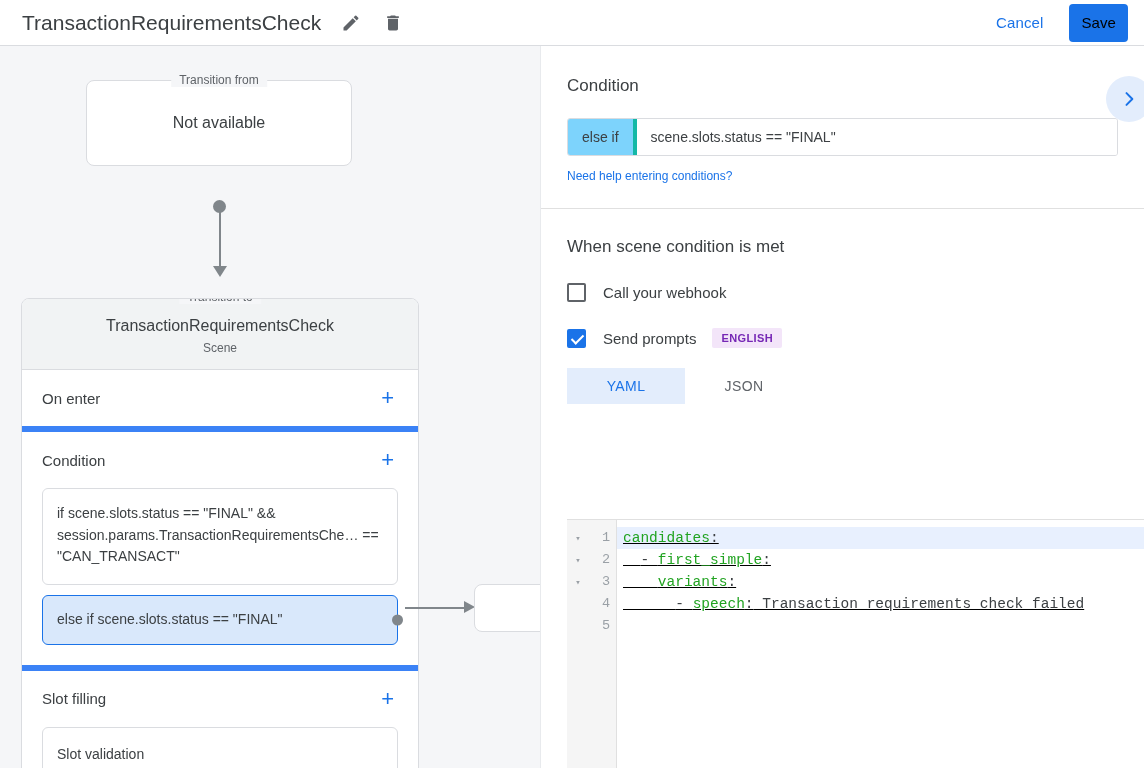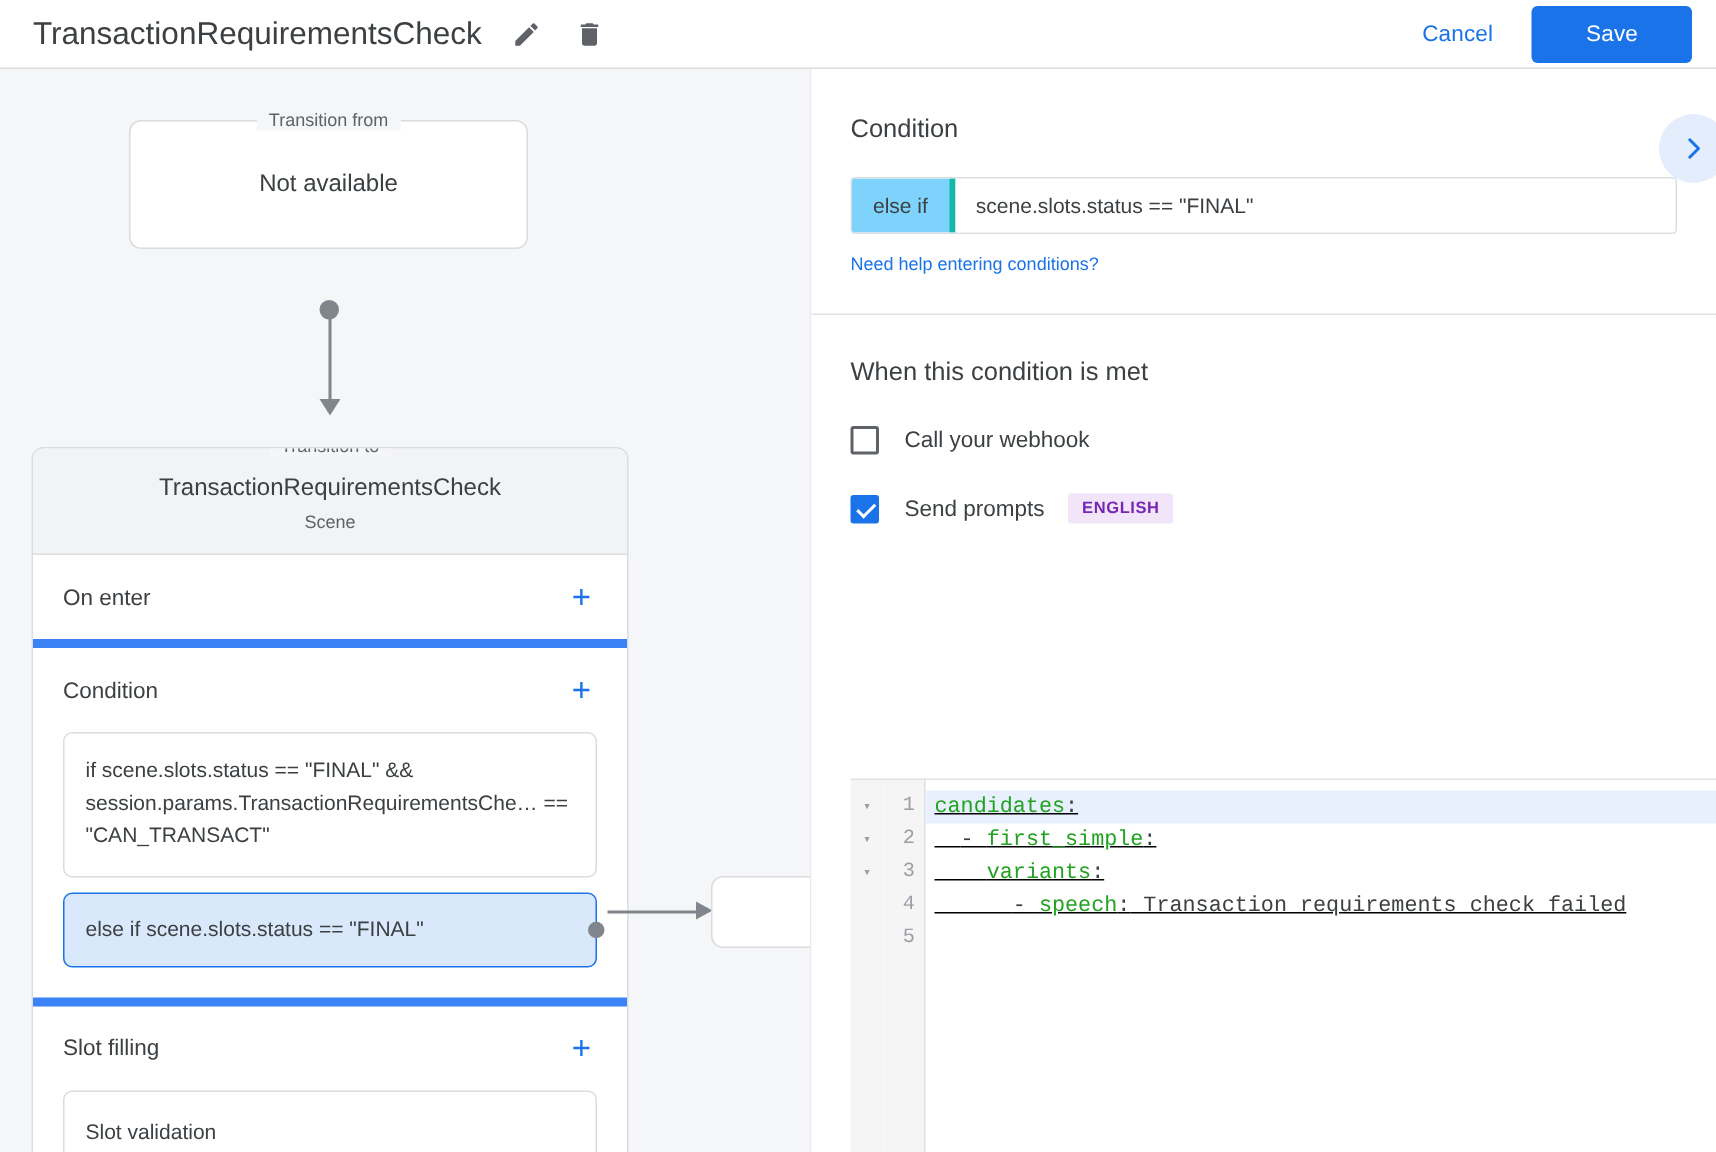--- a/index.html
+++ b/index.html
@@ -32,24 +32,24 @@
   }
   .header-icon-btn.edit { margin-left: 16px; }
   .header-icon-btn.del  { margin-left: 14px; }
   .header-spacer { flex: 1 1 auto; }
   .cancel-btn {
     color: #1a73e8; font-size: 15px; font-weight: 500;
     background: none; border: none; cursor: pointer;
     padding: 8px 10px; letter-spacing: .1px;
   }
   .save-btn {
-    background: #1a73e8; color: #ffffff;
+    background: #1a73e8; color: #000000;
     font-size: 15px; font-weight: 500;
     border: none; border-radius: 4px;
-    padding: 0 36px; height: 38px; line-height: 38px;
+    padding: 0 12px; height: 38px; line-height: 38px;
     margin-left: 16px; margin-right: 16px;
     cursor: pointer; letter-spacing: .1px;
   }
 
   
   .body-wrap {
     position: absolute; top: 46px; left: 0;
     width: 1144px; height: 722px;
   }
 
@@ -439,34 +439,38 @@
 
     <div class="expand-btn">
       <svg width="20" height="20" viewBox="0 0 24 24" fill="none" stroke="#1a73e8" stroke-width="2.4" stroke-linecap="round" stroke-linejoin="round" aria-hidden="true">
         <polyline points="9 5 16 12 9 19"></polyline>
       </svg>
     </div>
 
     <div class="panel-divider"></div>
 
     <div class="panel-section met">
-      <div class="panel-h">When this condition is met</div>
+      <div class="panel-h">When scene condition is met</div>
 
       <div class="cb-row">
         <div class="checkbox"></div>
         <span class="cb-label">Call your webhook</span>
       </div>
 
       <div class="cb-row">
         <div class="checkbox checked"></div>
         <span class="cb-label">Send prompts</span>
         <span class="badge">ENGLISH</span>
       </div>
 
 
+      <div class="tabs">
+        <div class="tab active">YAML</div>
+        <div class="tab">JSON</div>
+      </div>
     </div>
   </div>
 
   <div class="editor">
     <div class="editor-fold">
       <div class="fold-cell">▾</div>
       <div class="fold-cell">▾</div>
       <div class="fold-cell">▾</div>
       <div class="fold-cell"></div>
       <div class="fold-cell"></div>

